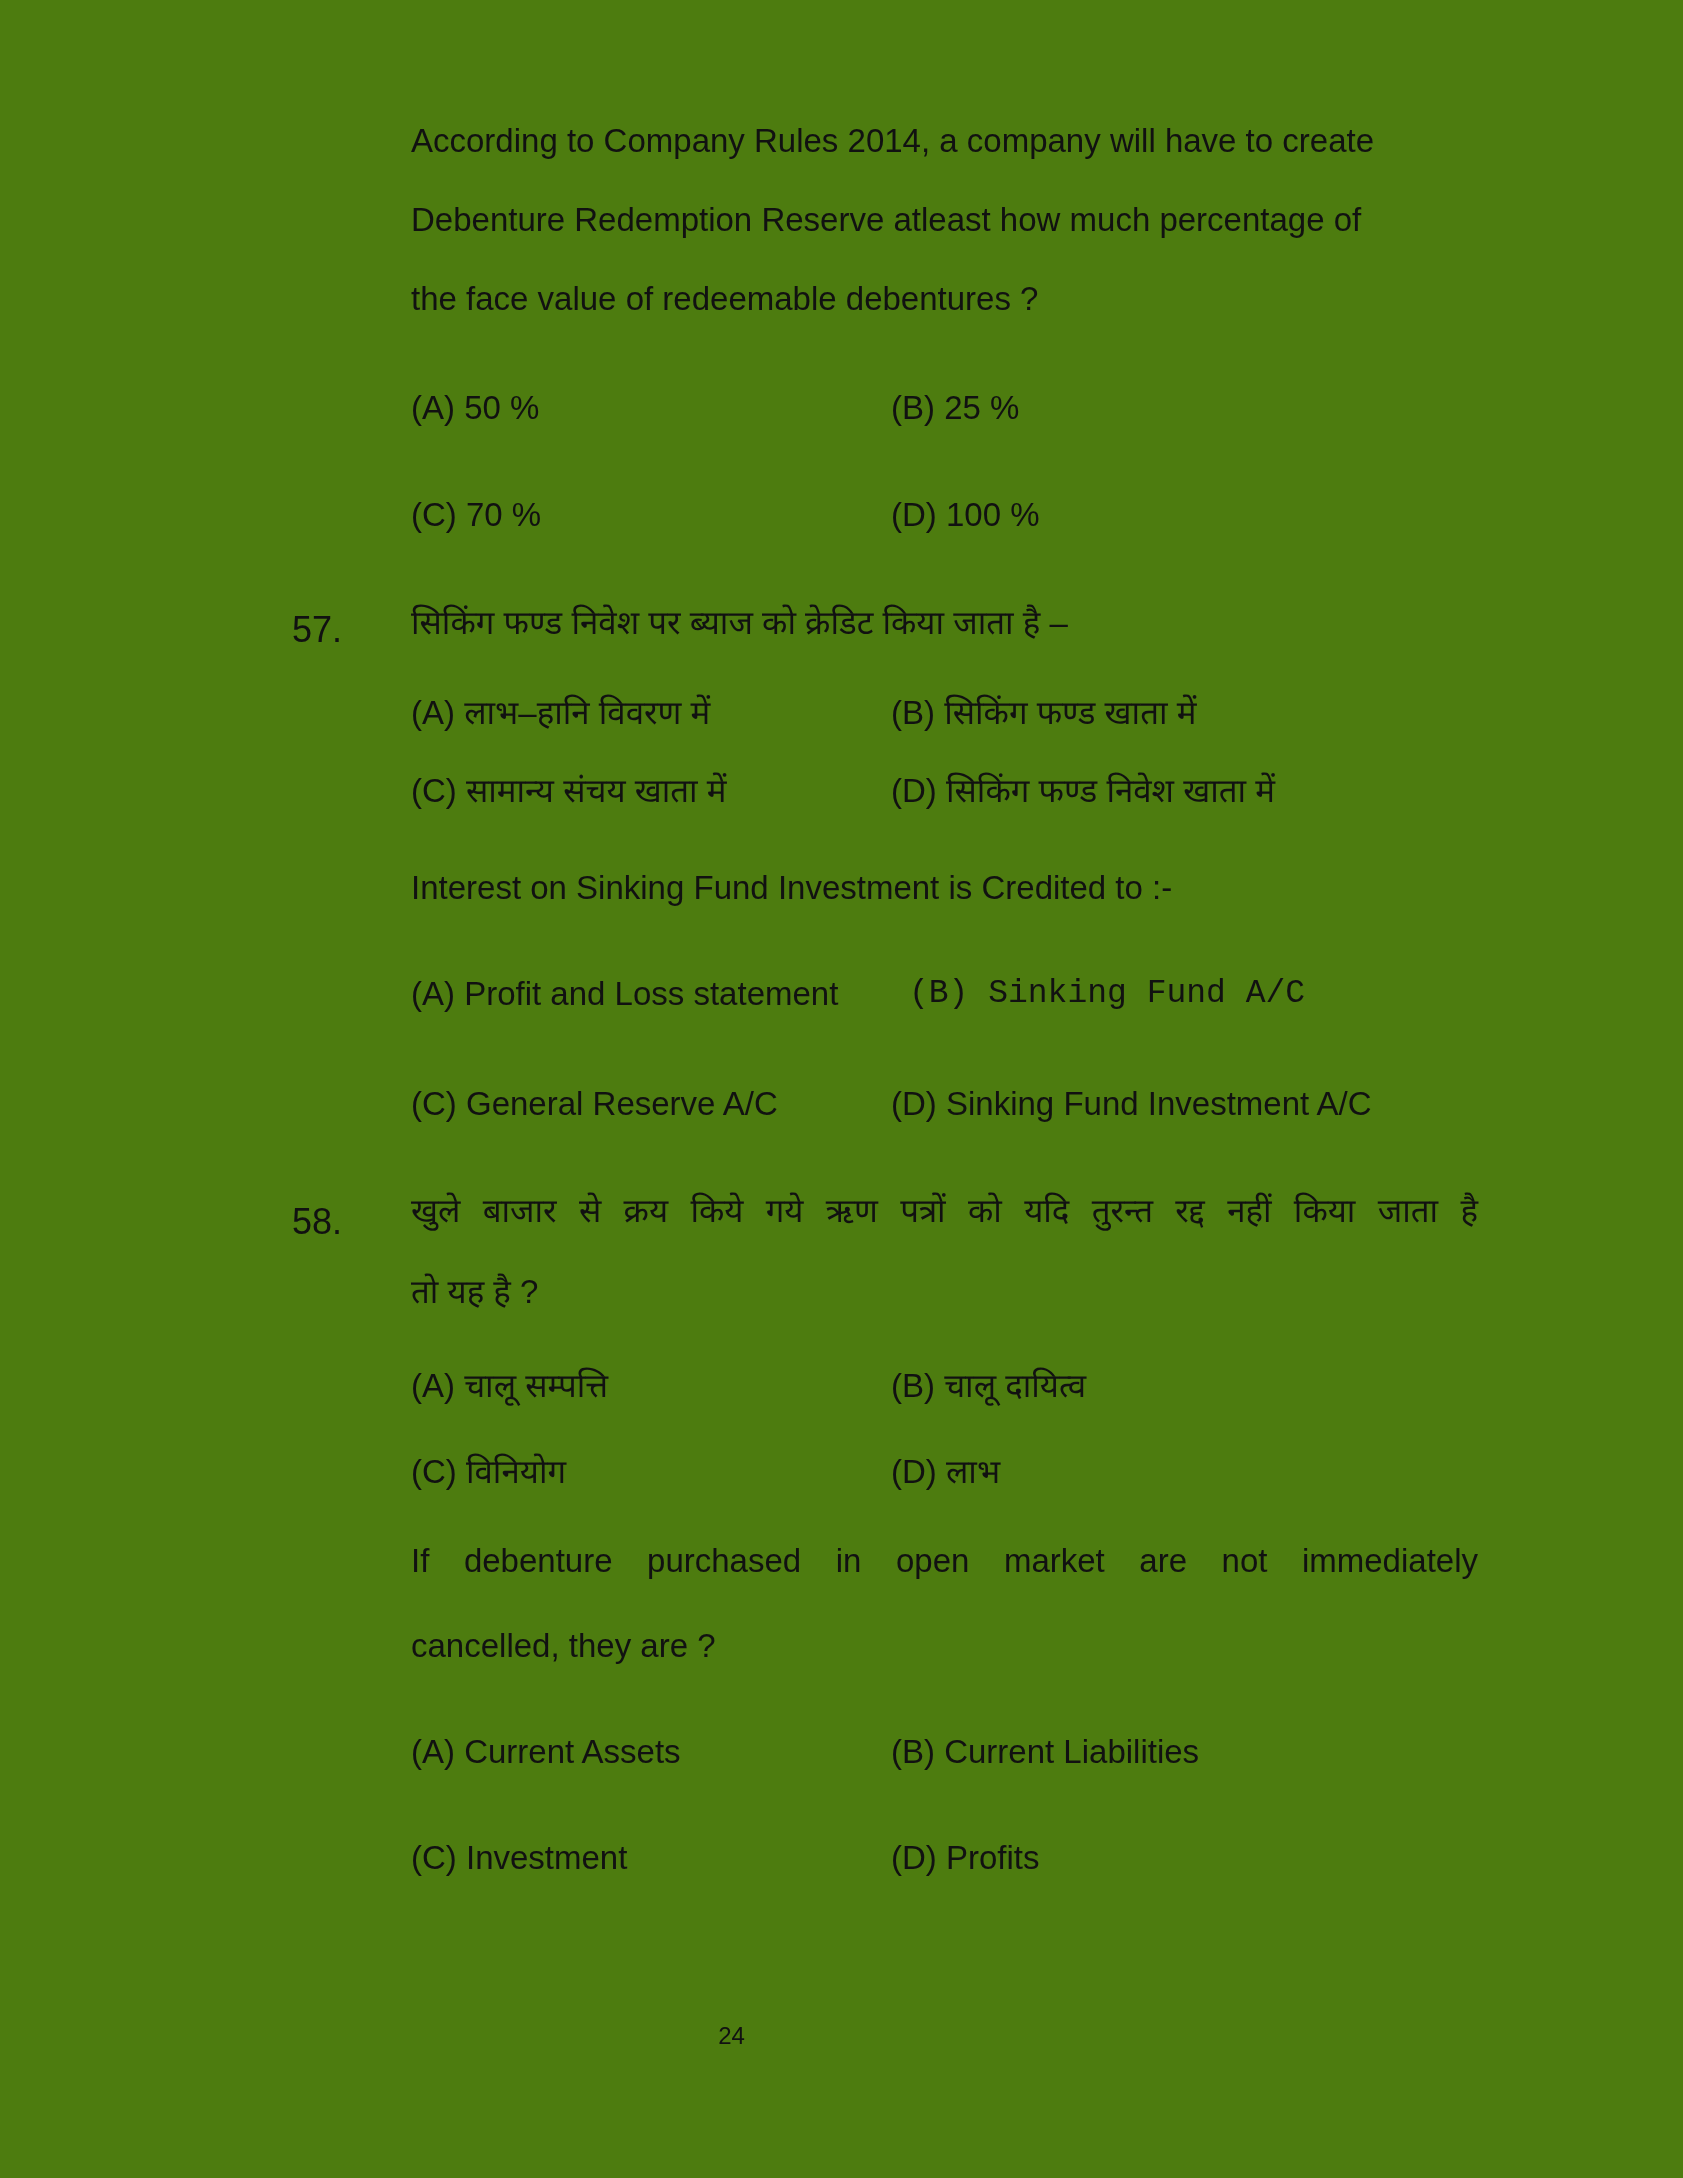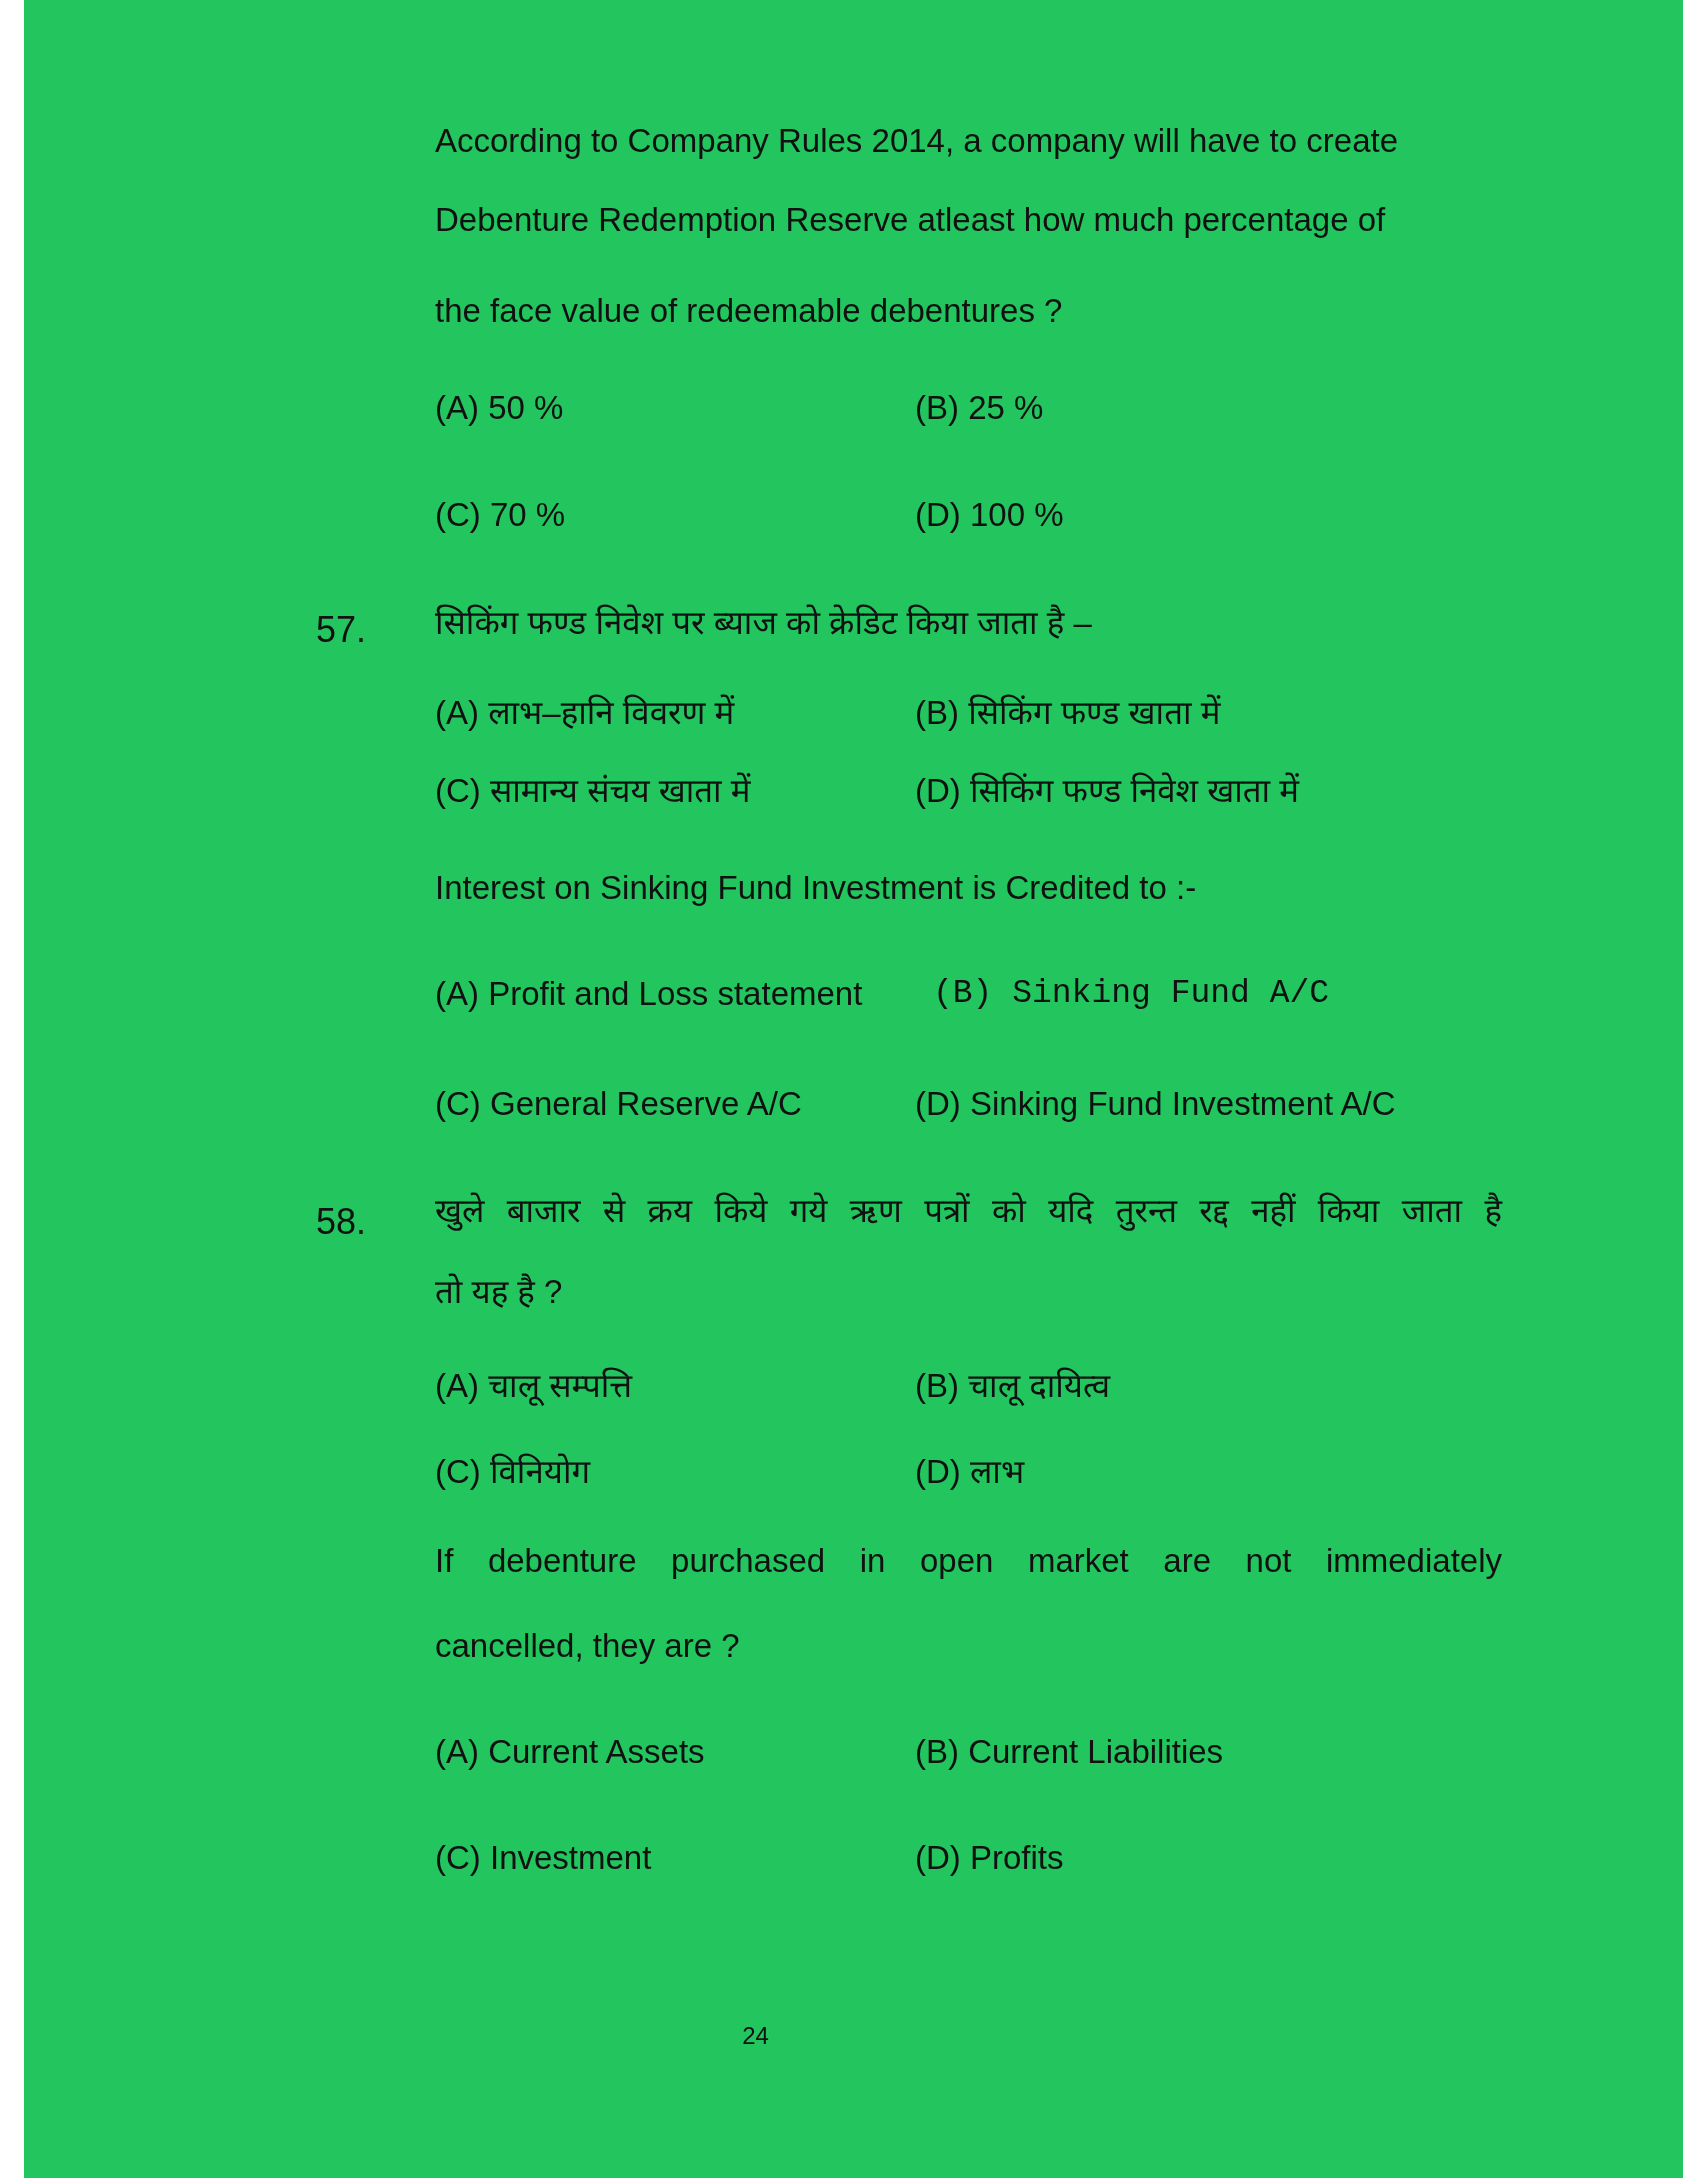--- a/index.html
+++ b/index.html
@@ -12,22 +12,21 @@
     height: 2178px;
     position: relative;
     font-family: "Liberation Sans", "DejaVu Sans", sans-serif;
     color: #0a0a0a;
     overflow: hidden;
   }
 
   .page {
     position: absolute;
     inset: 0;
-    background: #22c55e;
-    margin-left: 24px;
+    background: #4d7c0f;
   }
 
   .qblock {
     position: relative;
     width: 1683px;
   }
 
   
   .qnum {
     position: absolute;
@@ -88,21 +87,21 @@
   }
 </style>
 </head>
 <body>
 
 <div class="page">
 
   <div class="qblock">
     <div class="line" style="top:124px;">According to Company Rules 2014, a company will have to create</div>
     <div class="line" style="top:203px;">Debenture Redemption Reserve atleast how much percentage of</div>
-    <div class="line" style="top:294px;">the face value of redeemable debentures ?</div>
+    <div class="line" style="top:282px;">the face value of redeemable debentures ?</div>
 
     <div class="optrow" style="top:391px;">
       <span class="opt optA">(A) 50 %</span>
       <span class="opt optB">(B) 25 %</span>
     </div>
 
     <div class="optrow" style="top:498px;">
       <span class="opt optA">(C) 70 %</span>
       <span class="opt optB">(D) 100 %</span>
     </div>

